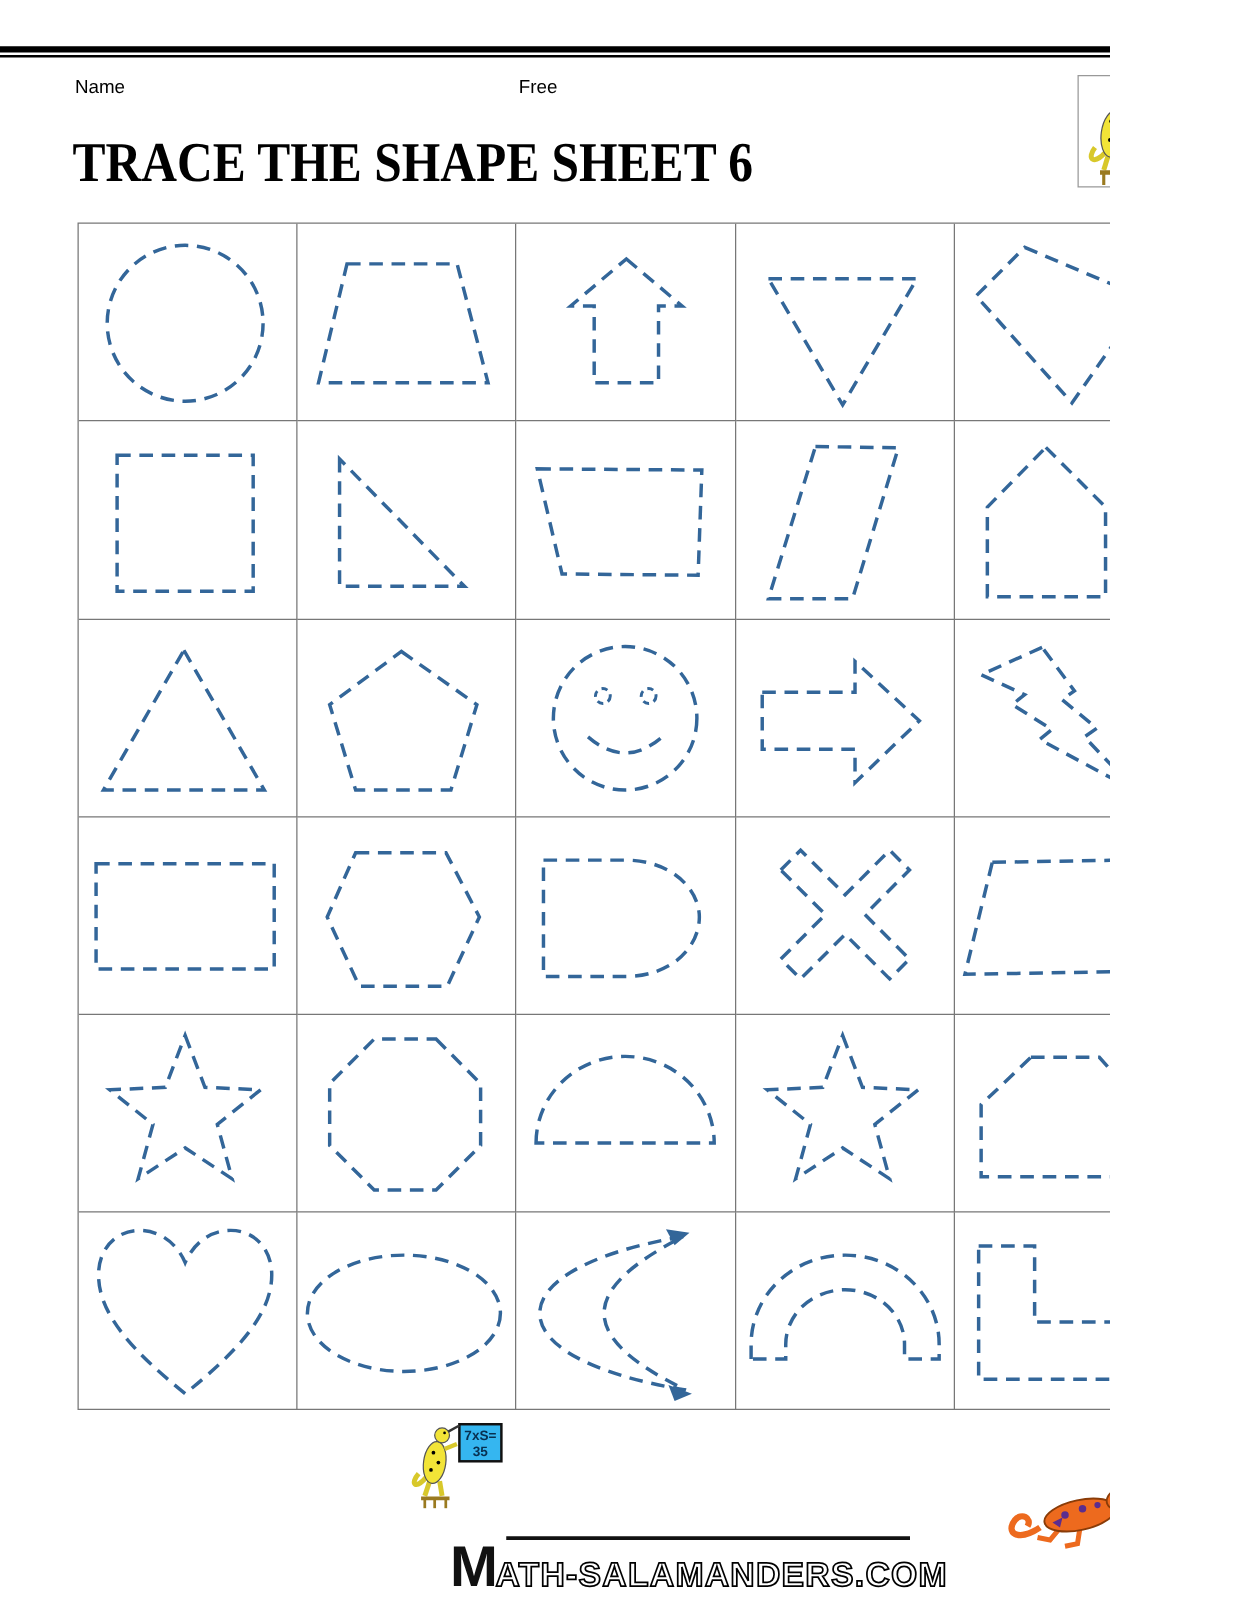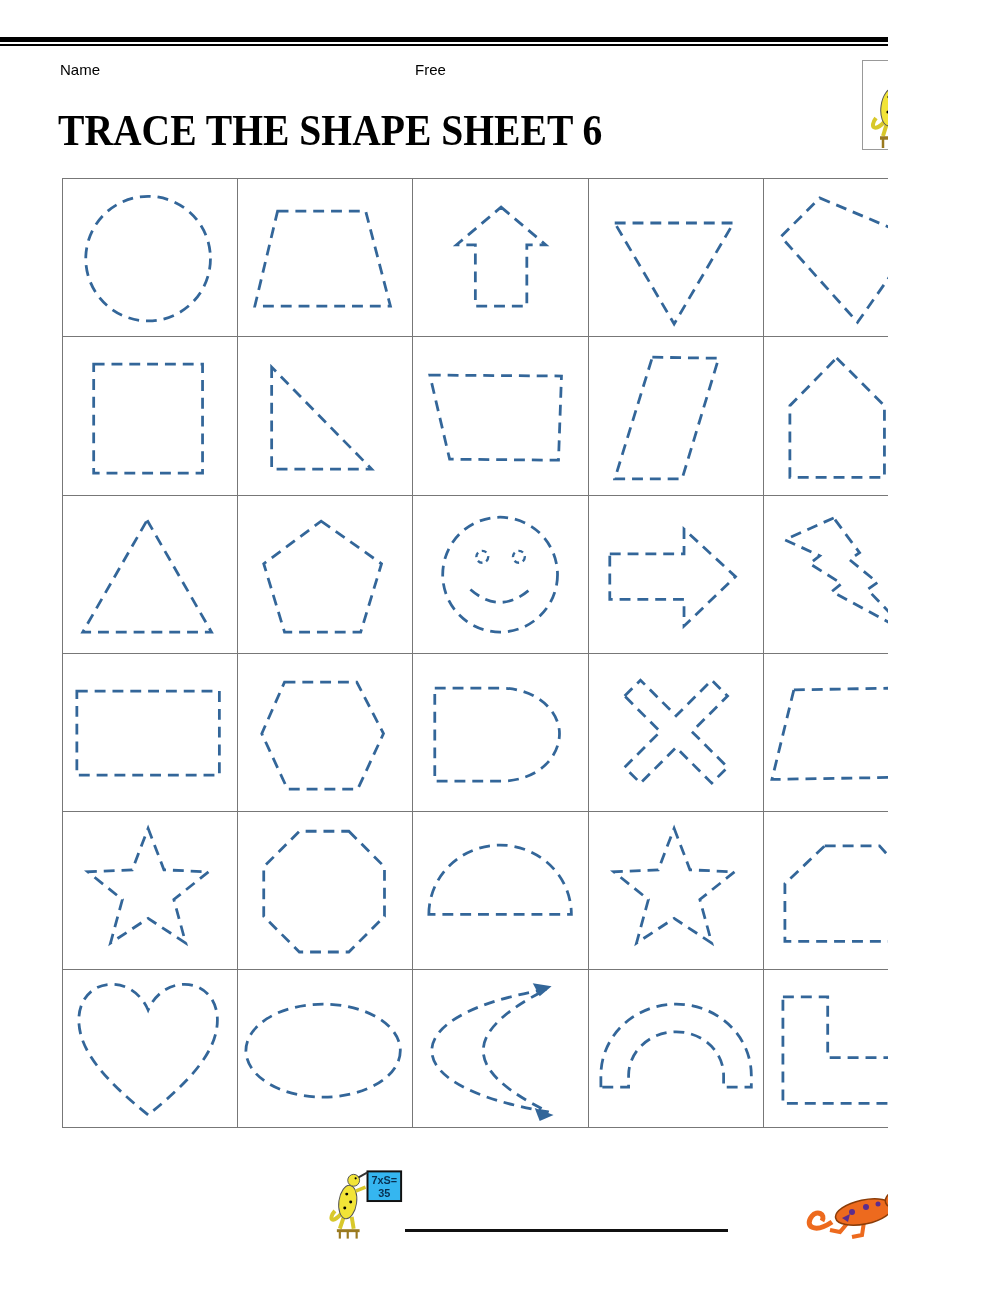--- a/index.html
+++ b/index.html
@@ -30,21 +30,21 @@
   .cell{border-right:1px solid #777;border-bottom:1px solid #777;box-sizing:border-box;}
   .cell:nth-child(5n){border-right:none;}
   .cell:nth-child(n+26){border-bottom:none;}
   .cell svg{display:block;width:100%;height:100%;}
   .cell svg *{stroke:var(--dash,#336699);stroke-width:2.8;fill:none;
               stroke-dasharray:11 7;stroke-linejoin:miter;stroke-linecap:butt;}
   .cell svg .fine{stroke-dasharray:5 4;stroke-width:2.4;}
   .cell svg .solid{fill:var(--dash,#336699);stroke:none;stroke-dasharray:0;}
 
   
-  .brand-logo{position:absolute;left:326px;top:1169px;width:84px;height:70px;}
+  .brand-logo{position:absolute;left:326px;top:1137px;width:84px;height:70px;}
   .brand-logo svg{display:block;width:100%;height:100%;}
   .tagline{position:absolute;left:408px;top:1205px;font-size:15px;font-weight:bold;white-space:nowrap;}
   .brand-rule{position:absolute;left:405px;top:1229px;width:323px;height:3px;background:#111;}
   .site-row{position:absolute;left:360px;top:1226px;white-space:nowrap;}
   .site-m{font-size:46px;font-weight:900;font-family:"Liberation Sans",sans-serif;color:#111;
           letter-spacing:-2px;}
   .site-name{font-size:27px;font-weight:bold;font-family:"Liberation Sans",sans-serif;
              color:#fff;-webkit-text-stroke:1.4px #000;letter-spacing:1px;}
   .ball-graphic{position:absolute;left:802px;top:1136px;width:192px;height:114px;}
   .ball-graphic svg{display:block;width:100%;height:100%;}
@@ -270,20 +270,23 @@
       <circle cx="19" cy="39" r="1.5" fill="#000"></circle>
       <g stroke="#9a7a20" stroke-width="2.2">
         <line x1="11" y1="62" x2="34" y2="62" stroke-width="3"></line>
         <line x1="14" y1="62" x2="14" y2="70"></line>
         <line x1="22" y1="62" x2="22" y2="70"></line>
         <line x1="31" y1="62" x2="31" y2="70"></line>
       </g>
     </svg>
   </div>
   <div class="brand-rule"></div>
+  <div class="site-row">
+    <span class="site-m">M</span><span class="site-name">ATH-SALAMANDERS.COM</span>
+  </div>
 
   <div class="ball-graphic">
     <svg viewBox="0 0 192 114">
       <g>
         <path d="M 30 86 C 12 98 2 90 10 80 C 15 74 24 78 20 85" stroke="#ed6a1e" stroke-width="5" fill="none"></path>
         <path d="M 48 84 L 38 96 L 28 94" stroke="#ed6a1e" stroke-width="4" fill="none"></path>
         <path d="M 62 86 L 60 99 L 50 101" stroke="#ed6a1e" stroke-width="4" fill="none"></path>
         <path d="M 92 66 L 106 58 L 113 62" stroke="#ed6a1e" stroke-width="4" fill="none"></path>
         <path d="M 90 74 L 102 82 L 110 79" stroke="#ed6a1e" stroke-width="4" fill="none"></path>
         <ellipse cx="62" cy="76" rx="29" ry="12" fill="#ed6a1e" stroke="#8a3c08" stroke-width="1.5" transform="rotate(-12 62 76)"></ellipse>

